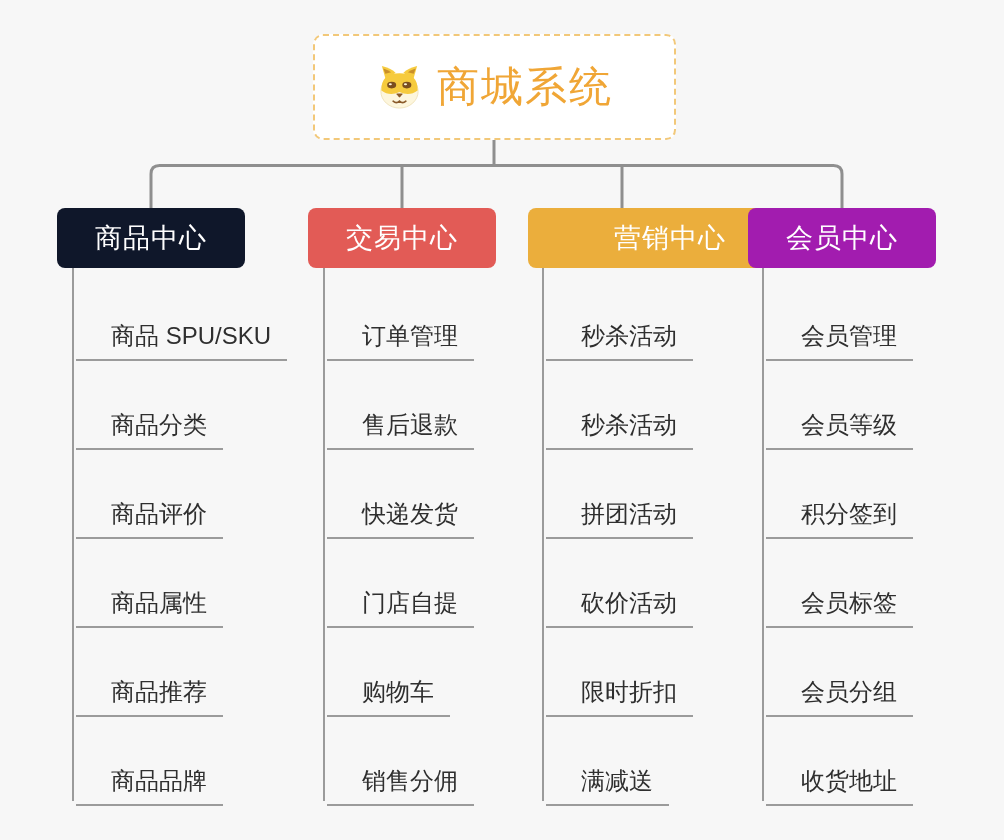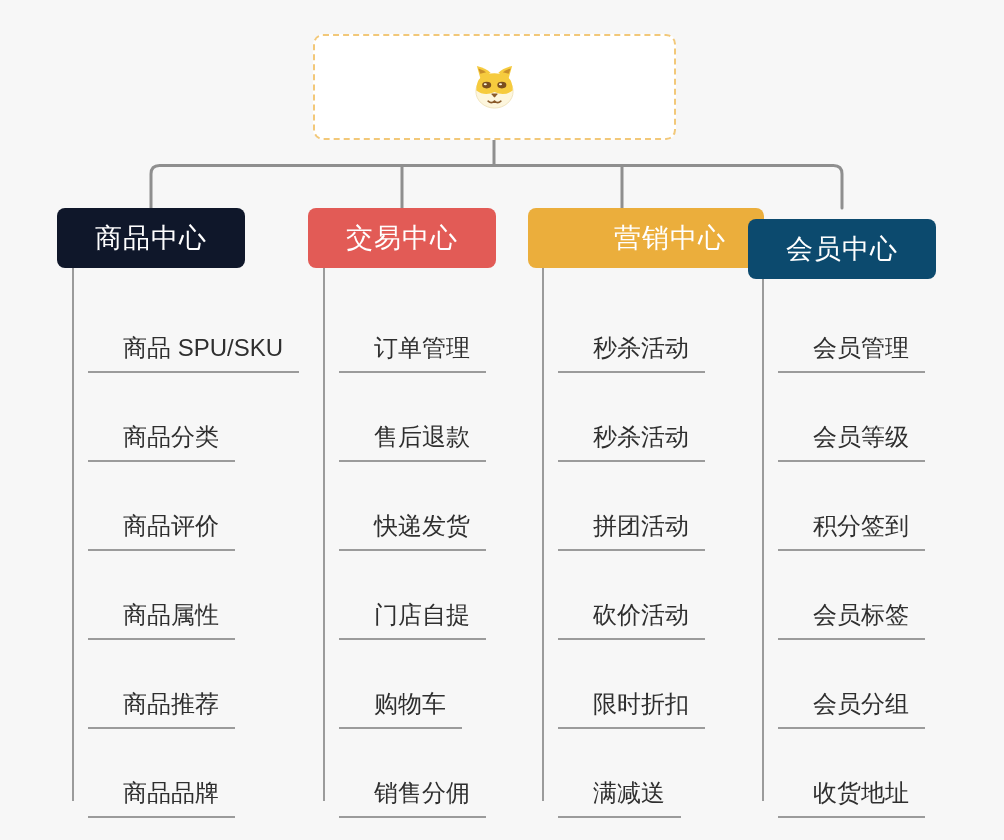--- a/index.html
+++ b/index.html
@@ -31,21 +31,21 @@
     color:#ffffff;font-size:27px;letter-spacing:1px;white-space:nowrap;
     cursor:default;
   }
   .branch-0{left:57px;}
   .branch-1{left:308px;}
   .branch-2{left:528px;padding-left:48px;}
   .branch-3{left:748px;}
 
   
   ul.leaf-col{
-    position:absolute;top:268px;margin:0;padding:16px;list-style:none;z-index:1;
+    position:absolute;top:268px;margin:0;padding:4px;list-style:none;z-index:1;
   }
   .col-0{left:72px;}
   .col-1{left:323px;text-align:center;}
   .col-2{left:542px;}
   .col-3{left:762px;}
   ul.leaf-col li{
     height:89px;box-sizing:border-box;width:max-content;
     padding:0 16px 7px 35px;border-bottom:2px solid #9b9b9b;
     display:flex;align-items:flex-end;
     font-size:24px;color:#2f2f2f;white-space:nowrap;cursor:default;
@@ -85,32 +85,33 @@
 
       <ellipse cx="16" cy="21.5" rx="4.6" ry="3.4" fill="#7a4e1f"></ellipse>
       <ellipse cx="31.5" cy="21.5" rx="4.6" ry="3.4" fill="#7a4e1f"></ellipse>
       <ellipse cx="14.6" cy="20.6" rx="1.6" ry="1" fill="#fdf6dd"></ellipse>
       <ellipse cx="30.1" cy="20.6" rx="1.6" ry="1" fill="#fdf6dd"></ellipse>
 
       <path d="M21.3 30 h5.4 q0.8 0 0.3 0.8 l-2.3 3 q-0.7 0.9 -1.4 0 l-2.3 -3 q-0.5 -0.8 0.3 -0.8 Z" fill="#8a5a2a"></path>
 
       <path d="M17.5 38 Q20.8 41 24 38 Q27.2 41 30.5 38" stroke="#8a5a2a" stroke-width="1.7" fill="none" stroke-linecap="round"></path>
     </svg>
+    <span class="root-title">商城系统</span>
   </div>
 
   <div class="branch-box branch-0" style="background: #0f172a;">
     <span>商品中心</span>
   </div>
   <div class="branch-box branch-1" style="background: rgb(226, 91, 86); justify-content: center;">
     <span>交易中心</span>
   </div>
   <div class="branch-box branch-2" style="background: rgb(235, 174, 60);">
     <span>营销中心</span>
   </div>
-  <div class="branch-box branch-3" style="background: #0c4a6e; margin-top: 11px;">
+  <div class="branch-box branch-3" style="background: #a21caf;">
     <span>会员中心</span>
   </div>
 
   <ul class="leaf-col col-0">
     <li>商品 SPU/SKU</li>
     <li>商品分类</li>
     <li>商品评价</li>
     <li>商品属性</li>
     <li>商品推荐</li>
     <li>商品品牌</li>

